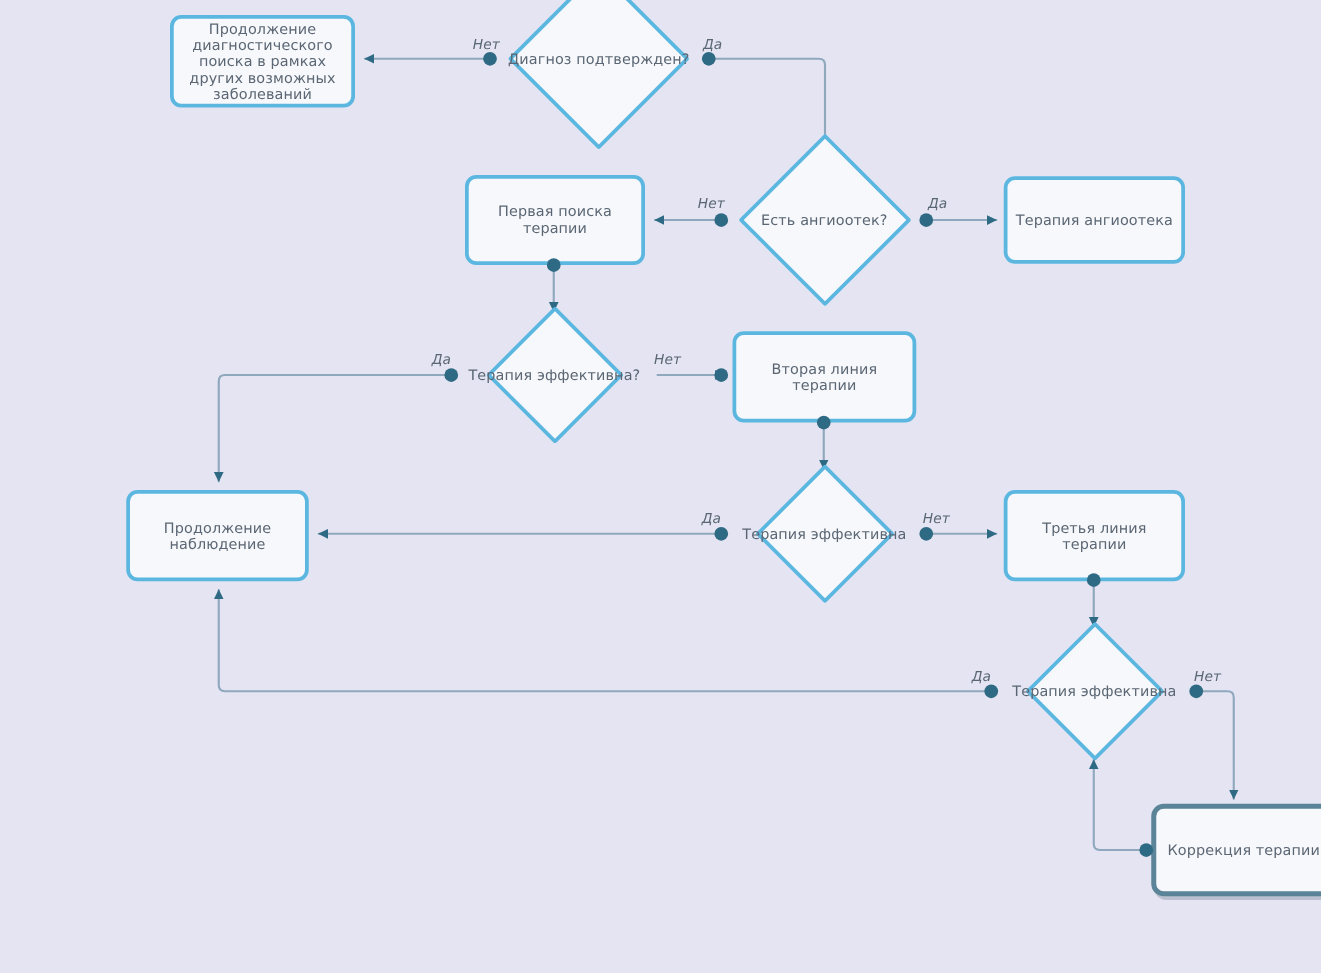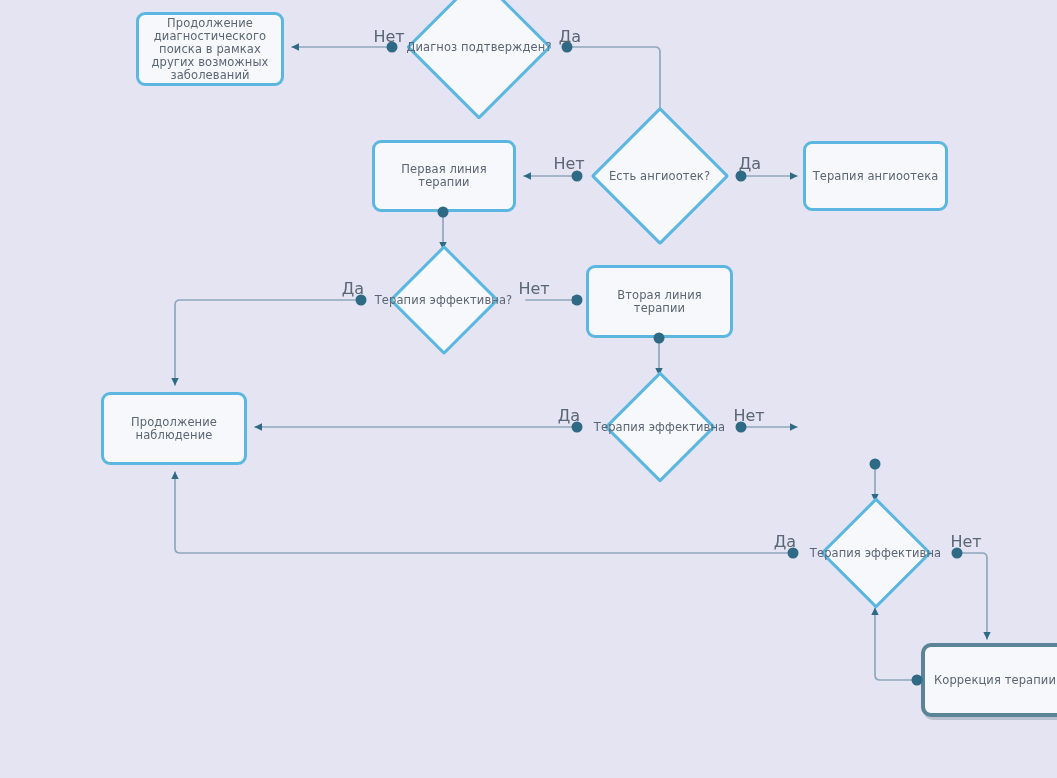--- a/index.html
+++ b/index.html
@@ -39,22 +39,22 @@
     transform:translate(-50%,-50%) rotate(45deg);
     background:#f7f8fb;border:3px solid #5bb7e0;
     border-radius:2px;
   }
   .diamond .lbl{position:relative;z-index:2;}
 
   
   .port{position:absolute;width:11px;height:11px;border-radius:50%;
         background:#2e6versión;background:#2f6a84;
         transform:translate(-50%,-50%);z-index:3;}
-  .elabel{position:absolute;color:#5a6673;font-size:16px;
-          transform:translate(-50%,-50%);white-space:nowrap;z-index:3;}
+  .elabel{position:absolute;color:#5a6673;font-size:11px;
+          transform:translate(-50%,-50%);white-space:nowrap;z-index:3;font-style:italic;}
 </style>
 </head>
 <body>
 
 <div id="canvas">
 
   <svg id="edges" viewBox="0 0 1057 778" xmlns="http://www.w3.org/2000/svg">
     <defs>
       <marker id="arw" markerWidth="9" markerHeight="9" refX="7.4" refY="4.5" orient="auto" markerUnits="userSpaceOnUse">
         <path d="M0,0.6 L8,4.5 L0,8.4 Z" fill="#2f6a84"></path>
@@ -125,21 +125,21 @@
   <div class="node box" style="left:803px;top:141px;width:145px;height:70px;">
     <span class="lbl">Терапия ангиоотека</span>
   </div>
 
   <div class="node diamond" style="left:577px;top:107px;width:165px;height:138px;">
     <div class="dshape" style="width:92px;height:92px;"></div>
     <span class="lbl">Есть ангиоотек?</span>
   </div>
 
   <div class="node box" style="left:372px;top:140px;width:144px;height:72px;">
-    <span class="lbl">Первая линия терапии</span>
+    <span class="lbl">Первая поиска терапии</span>
   </div>
 
   <div class="node box" style="left:586px;top:265px;width:147px;height:73px;">
     <span class="lbl">Вторая линия терапии</span>
   </div>
 
   <div class="node diamond" style="left:361px;top:249px;width:165px;height:102px;">
     <div class="dshape" style="width:72px;height:72px;"></div>
     <span class="lbl">Терапия эффективна?</span>
   </div>
@@ -147,20 +147,23 @@
   <div class="node diamond" style="left:577px;top:375px;width:165px;height:104px;">
     <div class="dshape" style="width:73px;height:73px;"></div>
     <span class="lbl">Терапия эффективна</span>
   </div>
 
   <div class="node box" style="left:101px;top:392px;width:146px;height:73px;">
     <span class="lbl">Продолжение
 наблюдение</span>
   </div>
 
+  <div class="node box" style="left:803px;top:392px;width:145px;height:73px;">
+    <span class="lbl">Третья линия терапии</span>
+  </div>
 
   <div class="node diamond" style="left:793px;top:501px;width:165px;height:104px;">
     <div class="dshape" style="width:73px;height:73px;"></div>
     <span class="lbl">Терапия эффективна</span>
   </div>
 
   <div class="node box accent" style="left:908px;top:643px;width:148px;height:74px;margin-left:13px;">
     <span class="lbl">Коррекция терапии</span>
   </div>
 

